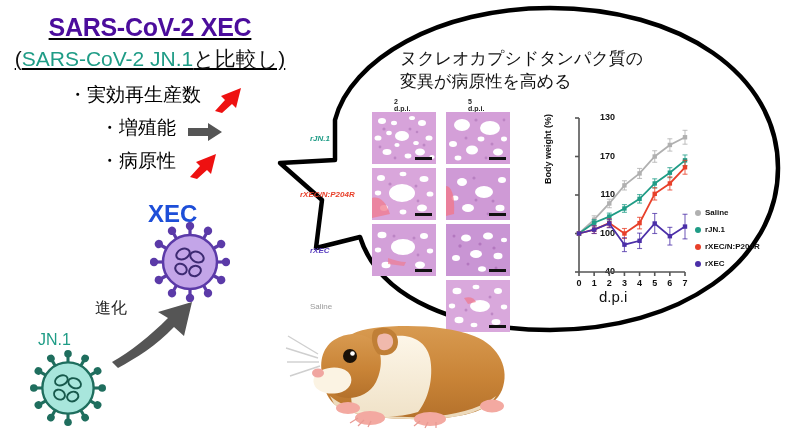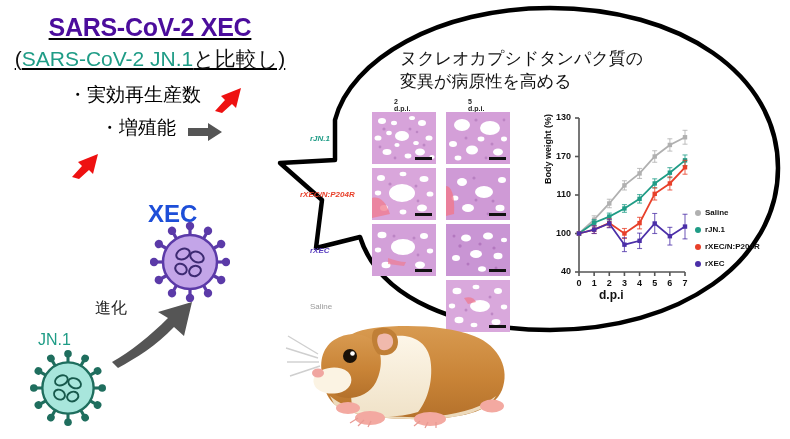--- a/index.html
+++ b/index.html
@@ -38,23 +38,23 @@
   .histo-row-label{position:absolute;font-size:8px;font-style:italic;font-weight:bold;white-space:nowrap;}
   .hcell{position:absolute;width:64px;height:52px;overflow:hidden;
          background:#d9a8d8;}
   .hcell .tex{position:absolute;inset:0;}
   .scalebar{position:absolute;right:4px;bottom:4px;width:17px;height:3px;background:#111;}
 
   
   #chart{left:545px;top:112px;width:205px;height:190px;}
   #yaxis-title{position:absolute;left:-2px;top:72px;transform:rotate(-90deg);
                transform-origin:left top;font-size:9px;font-weight:bold;color:#111;white-space:nowrap;}
-  .ytick{position:absolute;font-size:9px;font-weight:bold;color:#111;text-align:right;width:24px;}
+  .ytick{position:absolute;font-size:9px;font-weight:bold;color:#111;text-align:right;width:24px;padding-left:44px;}
   .xtick{position:absolute;font-size:9px;font-weight:bold;color:#111;text-align:center;width:12px;}
-  #xaxis-title{position:absolute;font-size:12px;font-weight:bold;color:#111;}
+  #xaxis-title{position:absolute;font-size:15px;font-weight:normal;color:#111;}
   .legend-item{position:absolute;display:flex;align-items:center;font-size:8px;font-weight:bold;color:#111;white-space:nowrap;}
   .legend-dot{width:6px;height:6px;border-radius:50%;margin-right:4px;flex:0 0 auto;}
 </style>
 </head>
 <body>
 
 <svg class="abs" style="left:250px;top:0px;" width="540" height="340" viewBox="0 0 540 340">
   <path d="M 85 160
            L 30 163
            L 72 200
@@ -85,20 +85,21 @@
   <div class="bullet-row b2">
     <span class="bullet-text">・増殖能</span>
     <span class="arrow-wrap">
       <svg width="38" height="22" viewBox="0 0 38 22">
         <path d="M2 7 L22 7 L22 2 L36 11 L22 20 L22 15 L2 15 Z" fill="#555555"></path>
       </svg>
     </span>
   </div>
 
   <div class="bullet-row b3">
+    <span class="bullet-text">・病原性</span>
     <span class="arrow-wrap">
       <svg width="34" height="28" viewBox="0 0 34 28">
         <path d="M4 26 L14 15 L10 11 L30 3 L25 23 L21 19 L11 28 Z" fill="#ee1111"></path>
       </svg>
     </span>
   </div>
 </div>
 
 <div class="abs" id="xec-label">XEC</div>
 <svg class="abs" style="left:150px;top:222px;" width="80" height="80" viewBox="0 0 80 80">

